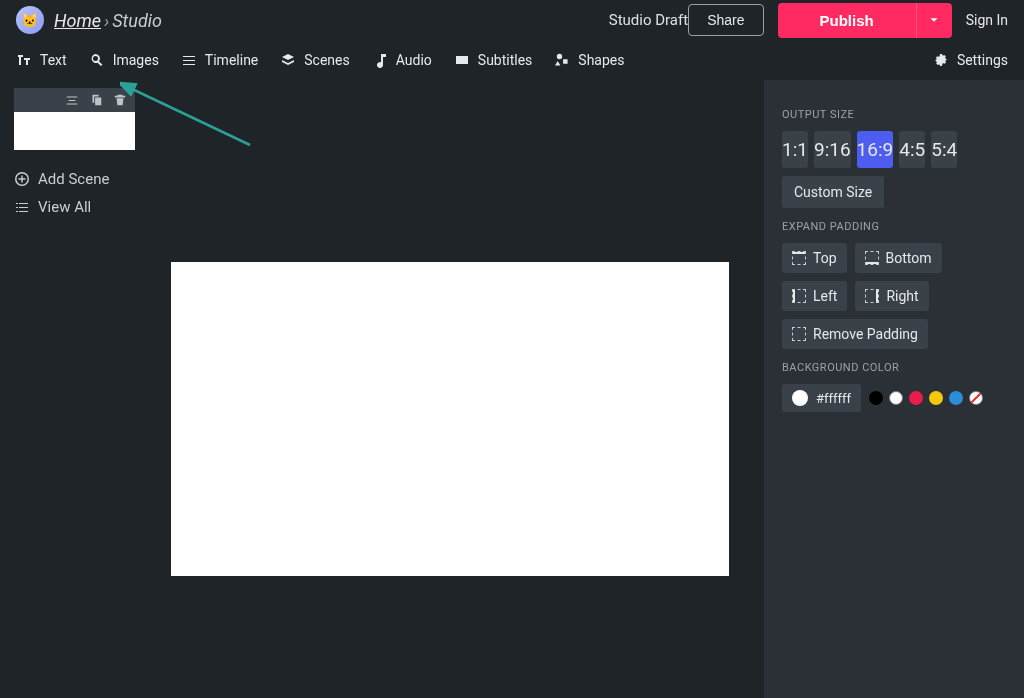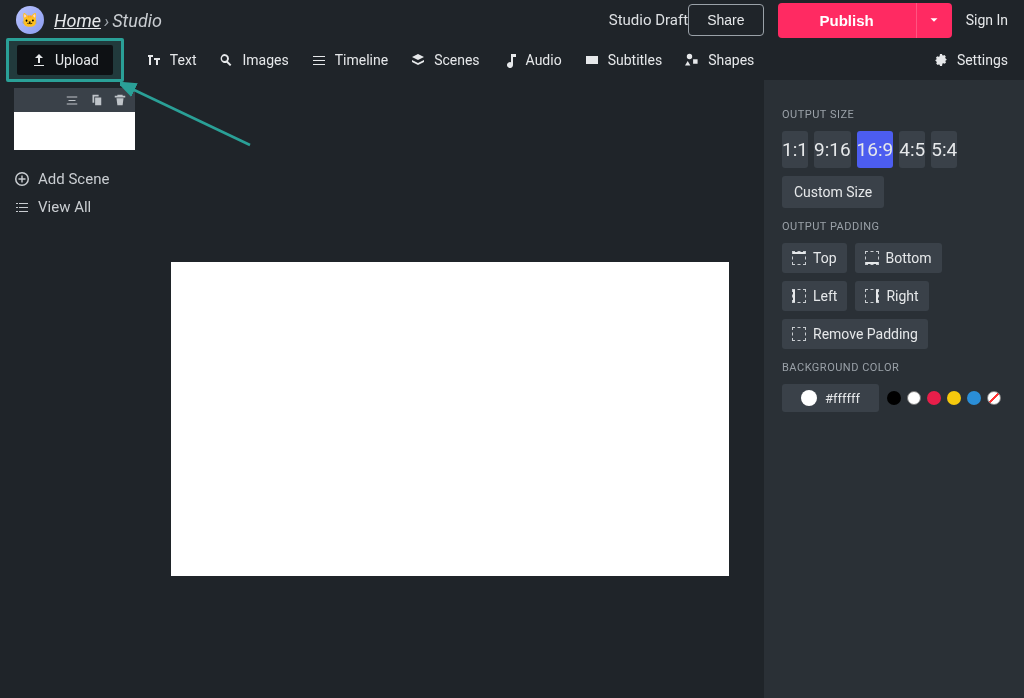--- a/index.html
+++ b/index.html
@@ -116,21 +116,21 @@
 .pad-ic { width:14px; height:14px; border:1px dashed #c9cdd1; position:relative; }
 .pad-ic.top::before, .pad-ic.bottom::before, .pad-ic.left::before, .pad-ic.right::before {
   content:""; position:absolute; background:#e6e8ea;
 }
 .pad-ic.top::before { top:0; left:0; right:0; height:2px; }
 .pad-ic.bottom::before { bottom:0; left:0; right:0; height:2px; }
 .pad-ic.left::before { top:0; bottom:0; left:0; width:2px; }
 .pad-ic.right::before { top:0; bottom:0; right:0; width:2px; }
 .bg-row { display:flex; align-items:center; gap:8px; }
 .bg-input {
-  background:#3a4149; padding:6px 19px; border-radius:3px;
+  background:#3a4149; padding:6px 10px; border-radius:3px;
   display:flex; align-items:center; gap:8px; font-size:13px;
 }
 .swatch { width:16px; height:16px; border-radius:50%; }
 .swatch-list { display:flex; gap:6px; }
 .swatch-sm { width:14px; height:14px; border-radius:50%; cursor:pointer; }
 .swatch-none {
   background: linear-gradient(135deg, #fff 45%, #f33 45%, #f33 55%, #fff 55%);
   border:1px solid #888;
 }
 
@@ -160,28 +160,20 @@
         <svg viewBox="0 0 16 16" width="14" height="14">
             <path fill="#fff" d="M4 6l4 4 4-4z"></path>
           </svg>
       </button>
     </div>
     <span class="signin">Sign In</span>
   </div>
 </div>
 
 <div class="toolbar">
-  <div class="highlight-box">
-    <div class="tool">
-      <svg viewBox="0 0 16 16">
-          <path d="M8 2l4 4H9v5H7V6H4l4-4zM3 13h10v1H3z"></path>
-        </svg>
-      <span>Upload</span>
-    </div>
-  </div>
   <div class="tool">
     <svg viewBox="0 0 16 16">
         <path d="M2 3h5v2H5v8H3V5H2V3zm6 3h6v2h-2v5h-2V8H8V6z"></path>
       </svg>
     <span>Text</span>
   </div>
   <div class="tool">
     <svg viewBox="0 0 16 16">
         <path d="M6.5 2a4.5 4.5 0 013.5 7.3l3.4 3.4-1.4 1.4-3.4-3.4A4.5 4.5 0 116.5 2zm0 2a2.5 2.5 0 100 5 2.5 2.5 0 000-5z"></path>
       </svg>
@@ -265,21 +257,21 @@
     <div class="sec-title">OUTPUT SIZE</div>
     <div class="ratio-row">
       <div class="ratio">1:1</div>
       <div class="ratio">9:16</div>
       <div class="ratio selected">16:9</div>
       <div class="ratio">4:5</div>
       <div class="ratio">5:4</div>
     </div>
     <div class="custom-size">Custom Size</div>
 
-    <div class="sec-title">OUTPUT PADDING</div>
+    <div class="sec-title">EXPAND PADDING</div>
     <div class="pad-row">
       <div class="pad-btn">
         <span class="pad-ic top"></span>
         <span>Top</span>
       </div>
       <div class="pad-btn">
         <span class="pad-ic bottom"></span>
         <span>Bottom</span>
       </div>
     </div>

